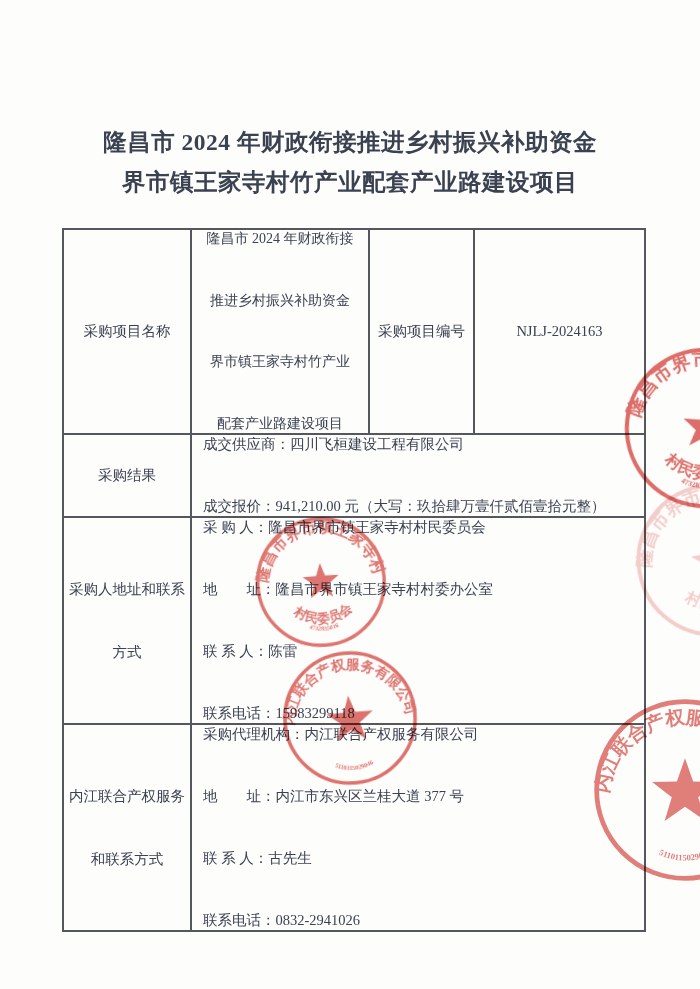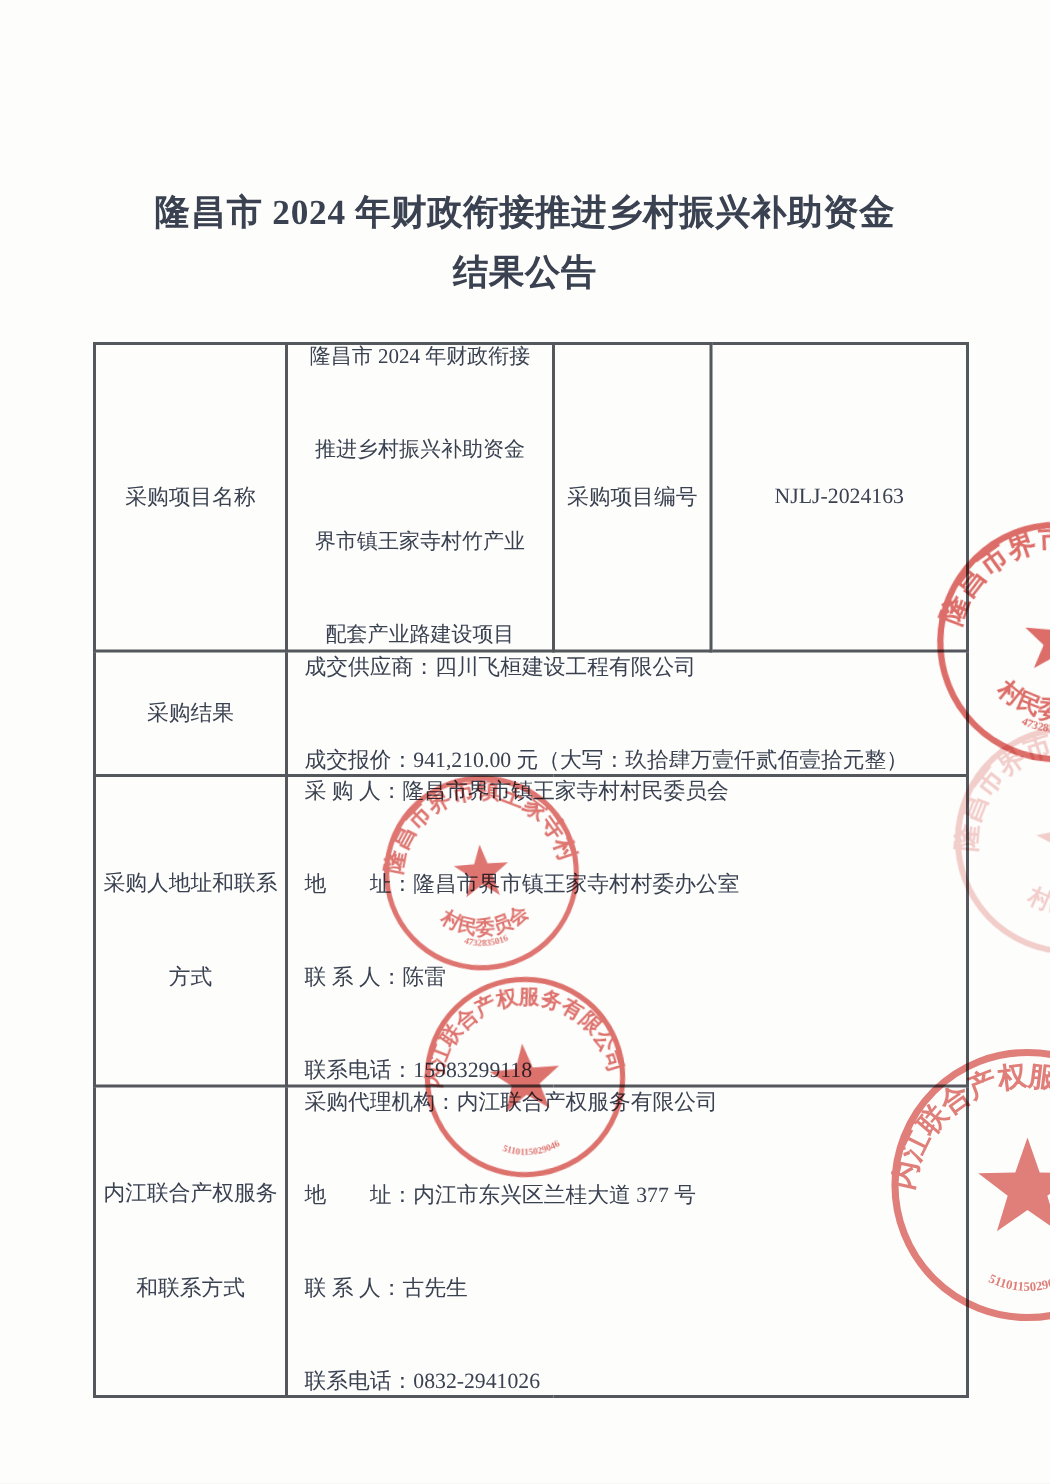--- a/index.html
+++ b/index.html
@@ -82,21 +82,21 @@
   .seal-d{left:633px;top:480px;width:160px;height:160px;opacity:.28;transform:rotate(-10deg);}
   .seal-e{left:590px;top:695px;width:190px;height:190px;opacity:.75;}
 </style>
 </head>
 <body>
 
 <div class="page">
 
   <h1 class="title">
     <span class="tl">隆昌市 2024 年财政衔接推进乡村振兴补助资金</span>
-    <span class="tl">结果公告</span>
+    <span class="tl">界市镇王家寺村竹产业配套产业路建设项目</span>
   </h1>
 
   <table class="info">
     <colgroup>
       <col style="width:128px">
         <col style="width:178px">
         <col style="width:105px">
         <col style="width:171px">
     </colgroup>
     <tbody>

